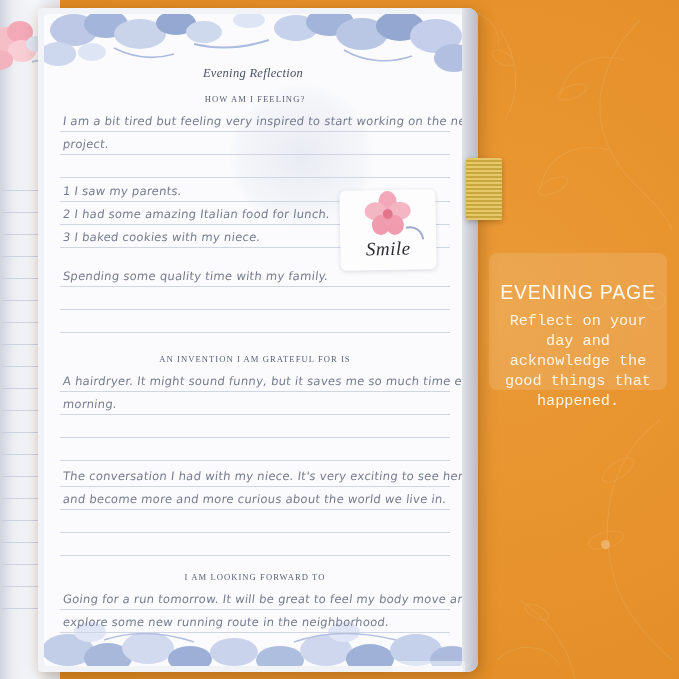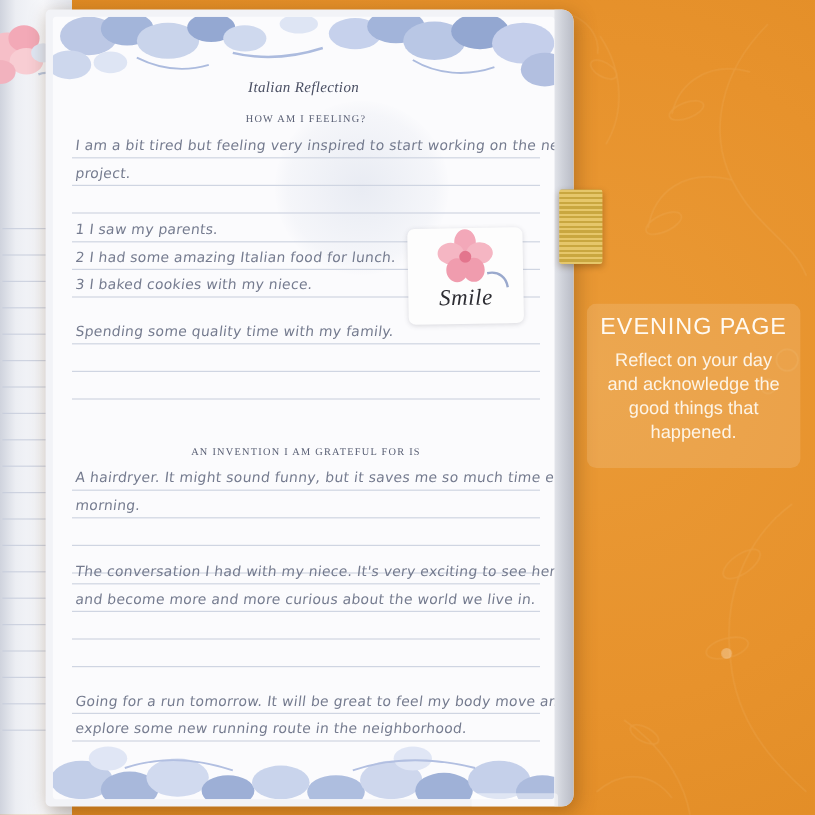--- a/index.html
+++ b/index.html
@@ -215,29 +215,29 @@
     left: 489px;
     top: 253px;
     width: 178px;
     height: 137px;
     background: rgba(255, 255, 255, .13);
     border-radius: 8px;
     text-align: center;
     color: #fffaf2;
   }
   .info-title {
-    margin-top: 8px;
+    margin-top: 28px;
     font-family: "Liberation Sans", sans-serif;
     font-size: 19.5px;
     letter-spacing: .8px;
   }
   .info-body {
     margin-top: 7px;
     padding: 0 10px;
-    font-family: Liberation Sans, sans-serif;
+    font-family: Liberation Mono, monospace;
     font-size: 15.2px;
     line-height: 20px;
     color: #fdf4e6;
   }
 
   .dot {
     position: absolute;
     left: 601px;
     top: 540px;
     width: 9px;
@@ -357,21 +357,21 @@
           <ellipse cx="372" cy="70" rx="26" ry="16" fill="#bfcbe8"></ellipse>
           <ellipse cx="408" cy="80" rx="22" ry="14" fill="#a3b4da"></ellipse>
           <ellipse cx="46" cy="52" rx="16" ry="10" fill="#dde4f4"></ellipse>
           <ellipse cx="300" cy="52" rx="16" ry="10" fill="#dde4f4"></ellipse>
           <path d="M60 60 C90 50 120 52 150 62" stroke="#aab9de" stroke-width="1.6" fill="none"></path>
           <path d="M250 62 C285 50 320 52 352 60" stroke="#aab9de" stroke-width="1.6" fill="none"></path>
         </g>
       </svg>
 
       <div class="content">
-        <div class="journal-title">Italian Reflection</div>
+        <div class="journal-title">Evening Reflection</div>
 
         <div class="section" style="top:80px">
           <div class="section-heading">HOW AM I FEELING?</div>
           <div class="lines">
             <div class="line">
                 <span class="hand">I am a bit tired but feeling very inspired to start working on the new</span>
               </div>
             <div class="line">
                 <span class="hand">project.</span>
               </div>
@@ -396,21 +396,21 @@
         <div class="section" style="top:250px">
           <div class="lines">
             <div class="line">
                 <span class="hand">Spending some quality time with my family.</span>
               </div>
             <div class="line"></div>
             <div class="line"></div>
           </div>
         </div>
 
-        <div class="section" style="top:357px">
+        <div class="section" style="top:340px">
           <div class="section-heading">AN INVENTION I AM GRATEFUL FOR IS</div>
           <div class="lines">
             <div class="line">
                 <span class="hand">A hairdryer. It might sound funny, but it saves me so much time every</span>
               </div>
             <div class="line">
                 <span class="hand">morning.</span>
               </div>
             <div class="line"></div>
             <div class="line"></div>
@@ -424,20 +424,21 @@
               </div>
             <div class="line">
                 <span class="hand">and become more and more curious about the world we live in.</span>
               </div>
             <div class="line"></div>
             <div class="line"></div>
           </div>
         </div>
 
         <div class="section" style="top:558px">
+          <div class="section-heading">I AM LOOKING FORWARD TO</div>
           <div class="lines">
             <div class="line">
                 <span class="hand">Going for a run tomorrow. It will be great to feel my body move and</span>
               </div>
             <div class="line">
                 <span class="hand">explore some new running route in the neighborhood.</span>
               </div>
           </div>
         </div>
 

